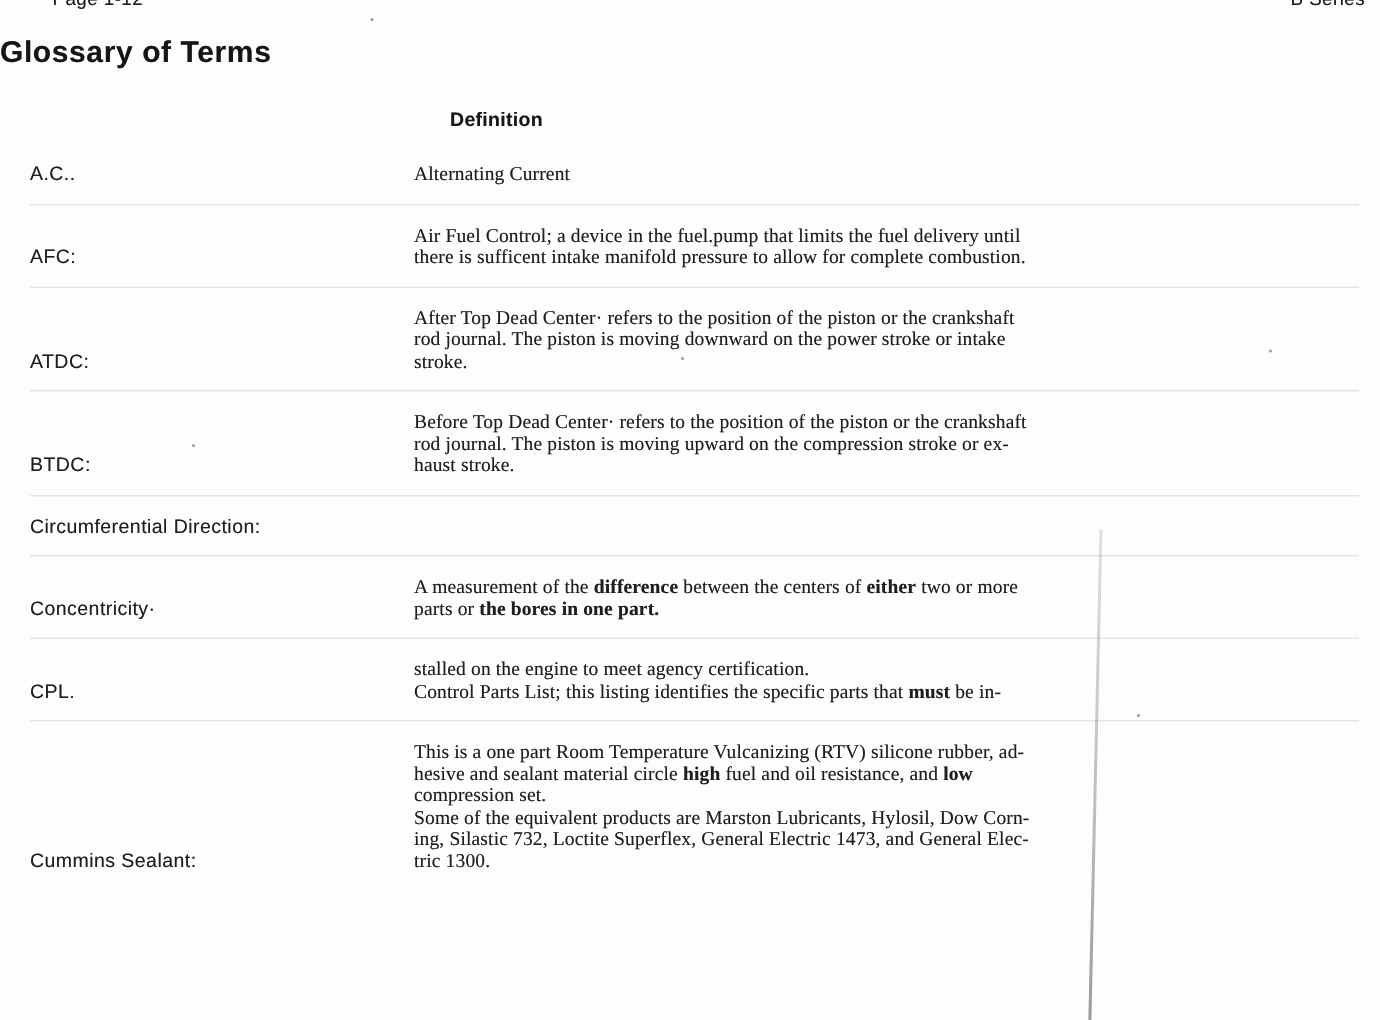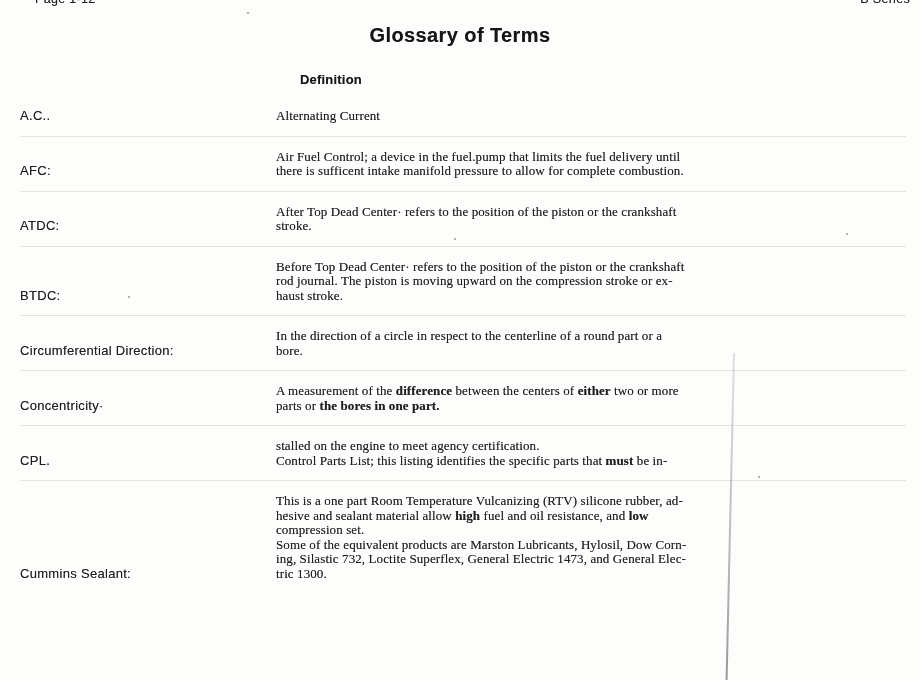--- a/index.html
+++ b/index.html
@@ -18,21 +18,20 @@
     top: -8px;              
     font-size: 12.5px;
     letter-spacing: 0.3px;
     color: #1d1d1d;
     white-space: nowrap;
   }
   .corner.left  { left: 35px; }
   .corner.right { right: 10px; }
   .title {
     margin-top: 24px;
-    text-align: center;
     font-size: 20px;
     font-weight: bold;
     letter-spacing: 0.4px;
     color: #161616;
   }
   .col-header {
     margin: 25px 12px 0 300px;
     font-size: 13px;
     font-weight: bold;
     letter-spacing: 0.2px;
@@ -114,57 +113,54 @@
         <div class="term">AFC:</div>
         <div class="def">
           <div class="line"><span>Air Fuel Control; a device in the fuel.pump that limits the fuel delivery until</span></div>
           <div class="line"><span>there is sufficent intake manifold pressure to allow for complete combustion.</span></div>
         </div>
       </div>
       <div class="row">
         <div class="term">ATDC:</div>
         <div class="def">
           <div class="line"><span>After Top Dead Center· refers to the position of the piston or the crankshaft</span></div>
+          <div class="line"><span>rod journal. The piston is moving downward on the power stroke or intake</span></div>
           <div class="line"><span>stroke.</span></div>
         </div>
       </div>
       <div class="row">
         <div class="term">BTDC:</div>
         <div class="def">
           <div class="line"><span>Before Top Dead Center· refers to the position of the piston or the crankshaft</span></div>
           <div class="line"><span>rod journal. The piston is moving upward on the compression stroke or ex-</span></div>
           <div class="line"><span>haust stroke.</span></div>
         </div>
       </div>
       <div class="row">
         <div class="term">Circumferential Direction:</div>
-        <div class="def">
-          <div class="line"><span>In the direction of a circle in respect to the centerline of a round part or a</span></div>
-          <div class="line"><span>bore.</span></div>
-        </div>
       </div>
       <div class="row">
         <div class="term">Concentricity·</div>
         <div class="def">
           <div class="line"><span>A measurement of the </span><span class="b">difference</span><span> between the centers of </span><span class="b">either</span><span> two or more</span></div>
           <div class="line"><span>parts or </span><span class="b">the bores in one part.</span></div>
         </div>
       </div>
       <div class="row">
         <div class="term">CPL.</div>
         <div class="def">
           <div class="line"><span>stalled on the engine to meet agency certification.</span></div>
           <div class="line"><span>Control Parts List; this listing identifies the specific parts that </span><span class="b">must</span><span> be in-</span></div>
         </div>
       </div>
       <div class="row">
         <div class="term">Cummins Sealant:</div>
         <div class="def">
           <div class="line"><span>This is a one part Room Temperature Vulcanizing (RTV) silicone rubber, ad-</span></div>
-          <div class="line"><span>hesive and sealant material allow </span><span class="b">high</span><span> fuel and oil resistance, and </span><span class="b">low</span></div>
+          <div class="line"><span>hesive and sealant material circle </span><span class="b">high</span><span> fuel and oil resistance, and </span><span class="b">low</span></div>
           <div class="line"><span>compression set.</span></div>
           <div class="line"><span>Some of the equivalent products are Marston Lubricants, Hylosil, Dow Corn-</span></div>
           <div class="line"><span>ing, Silastic 732, Loctite Superflex, General Electric 1473, and General Elec-</span></div>
           <div class="line"><span>tric 1300.</span></div>
         </div>
       </div>
     </div>
 
   <div class="scanline-v"></div>
 

